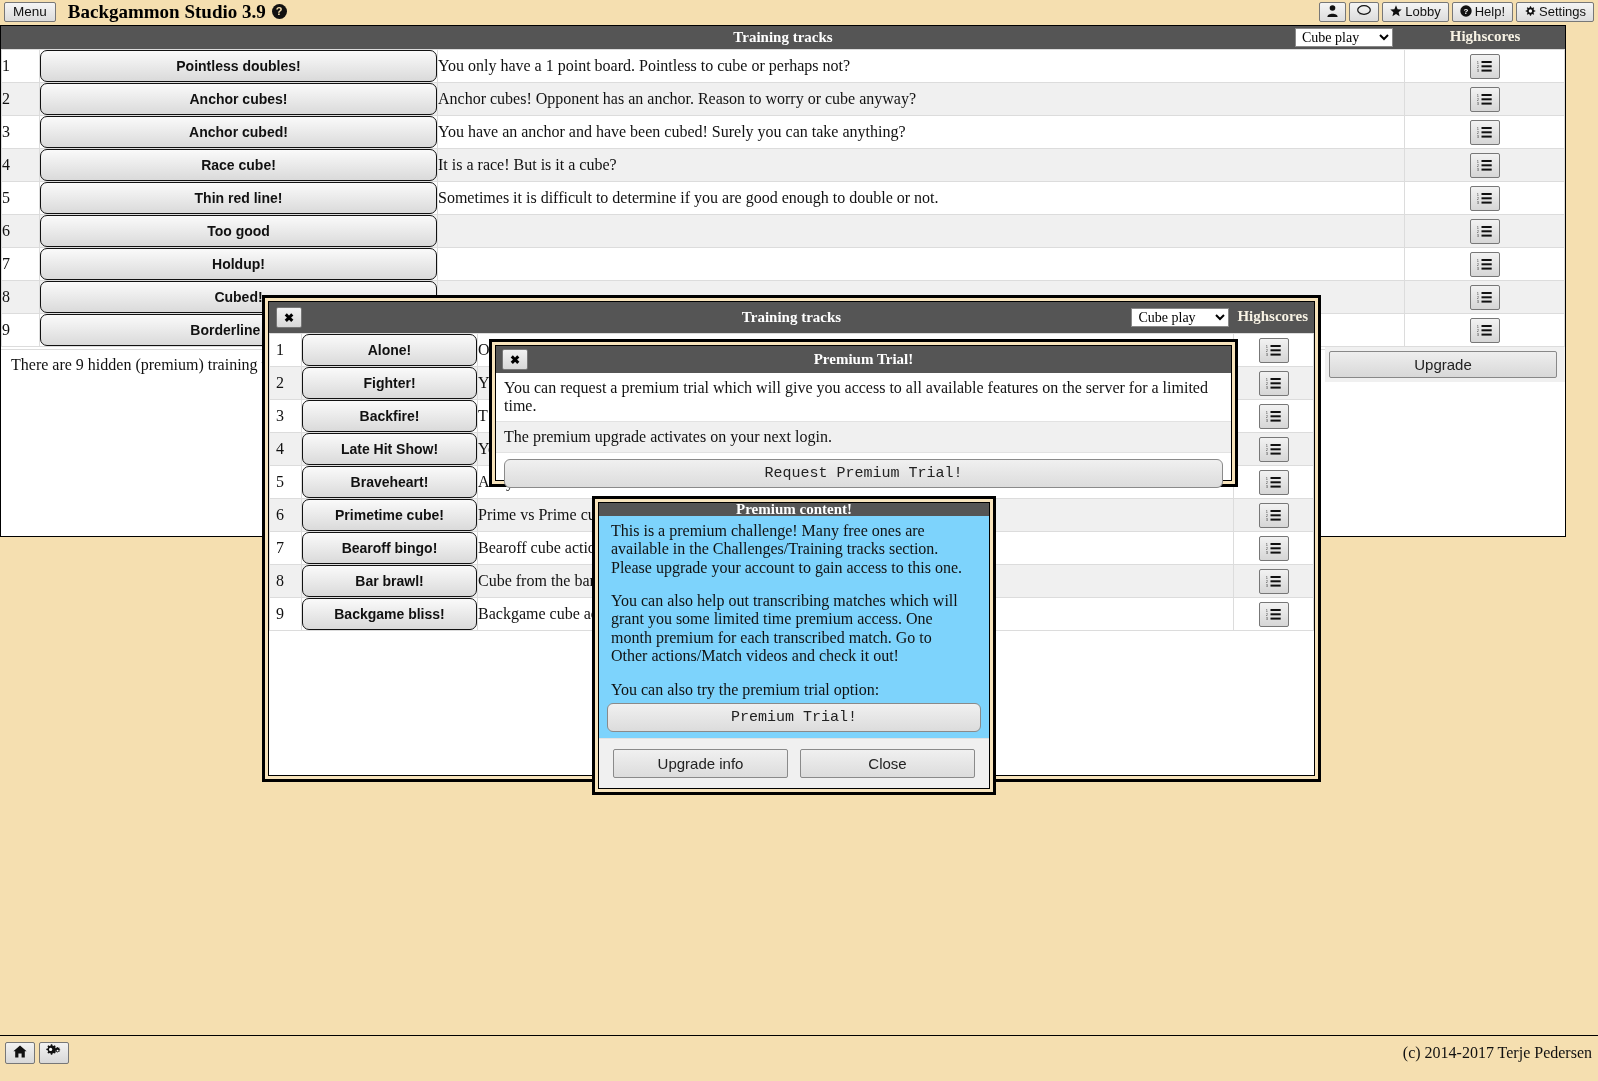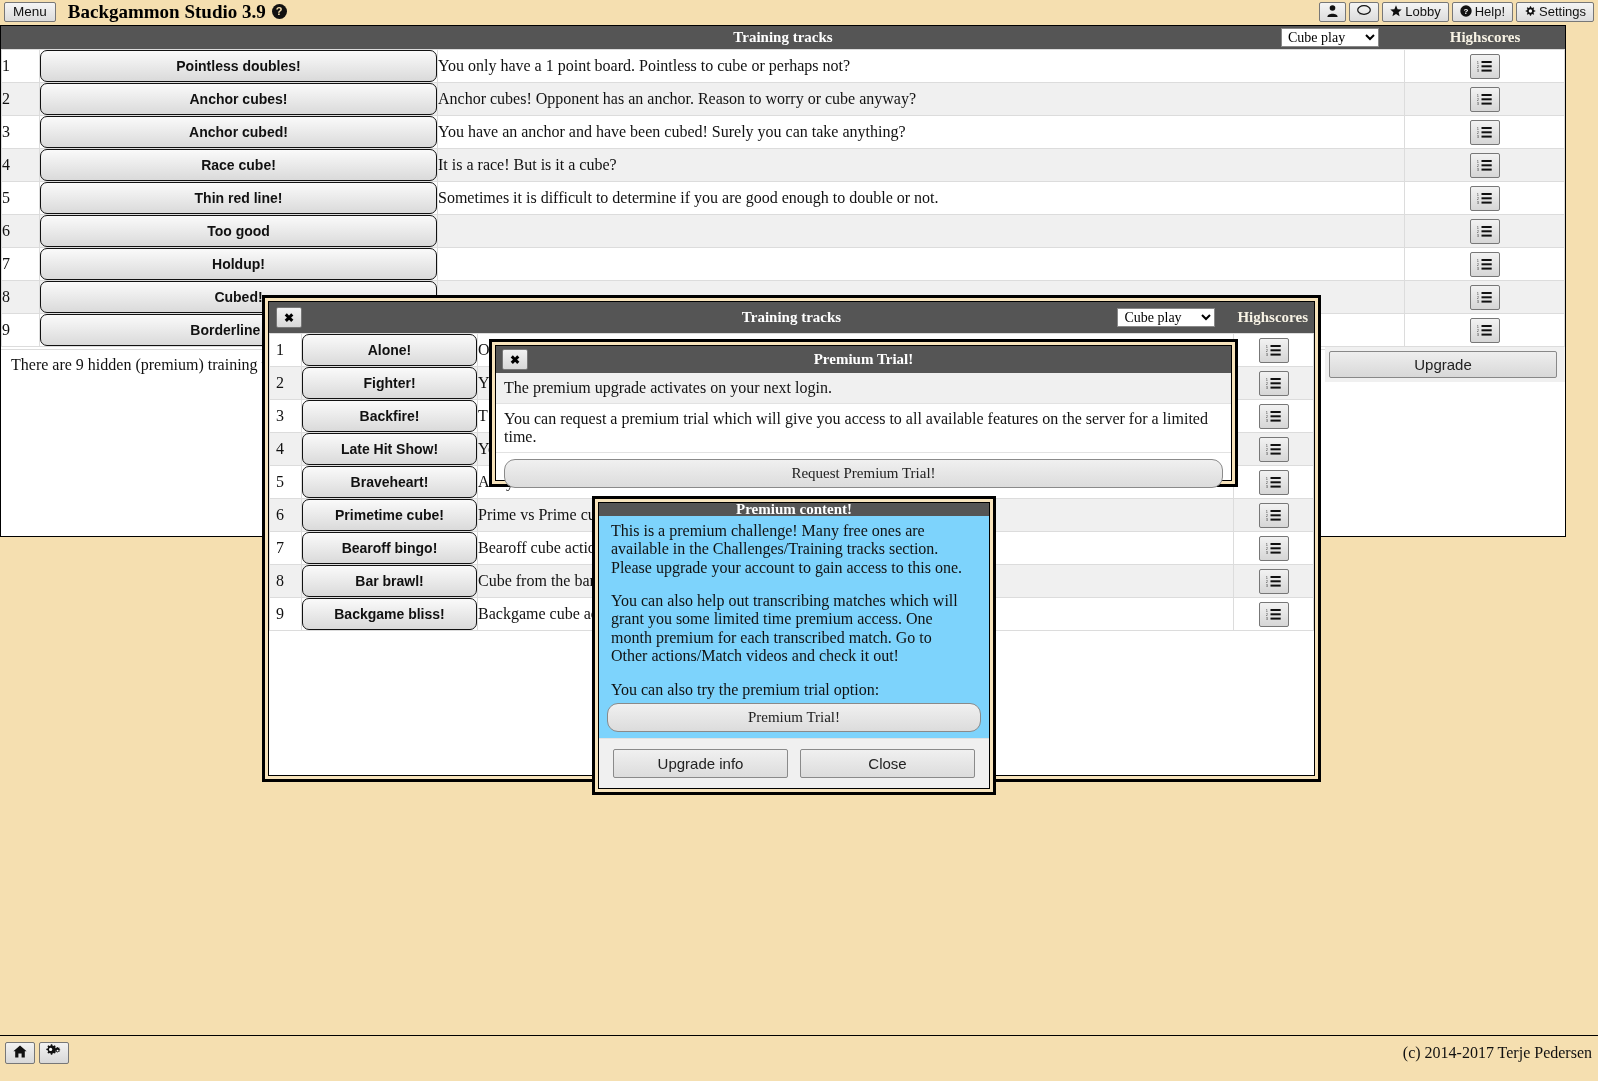--- a/index.html
+++ b/index.html
@@ -60,21 +60,21 @@
   .hdr{
     background:#555;height:23px;display:flex;align-items:center;
     position:relative;box-sizing:border-box;
   }
   .hdr-title{
     position:absolute;left:0;right:0;text-align:center;
     color:#fff;font-weight:bold;font-size:15px;
     font-family:"Liberation Serif", serif;
     pointer-events:none;
   }
-  .hdr-right{margin-left:auto;display:flex;align-items:center;gap:14px;z-index:2;padding-right:0;}
+  .hdr-right{margin-left:auto;display:flex;gap:0;z-index:2;padding-right:0;}
   select.sel{
     font-family:"Liberation Serif", serif;
     font-size:14px;height:19px;padding:0 2px;
     border:1px solid #888;background:#fff;color:#000;
     box-sizing:border-box;cursor:pointer;
   }
   .hdr-hs{
     color:#f7f2e4;font-weight:bold;font-size:15px;
     font-family:"Liberation Serif", serif;
     text-align:center;
@@ -148,22 +148,22 @@
   #dlg-trial .inner{border:1px solid #000;background:#fff;height:100%;box-sizing:border-box;}
   #dlg-trial .hdr{height:27px;padding-left:3px;}
   .trial-line{
     font-size:16px;padding:6px 8px;color:#111;
     border-bottom:1px solid #e2e2e2;
   }
   .trial-line.alt{background:#f0f0f0;}
   .wide-btn{
     display:block;width:calc(100% - 16px);margin:6px 8px;
     background:linear-gradient(#f0f0f0,#dcdcdc);
-    border:1px solid #8a8a8a;border-radius:11px;
-    font-family:Liberation Serif, serif;font-size:15px;color:#222;
+    border:1px solid #8a8a8a;border-radius:6px;
+    font-family:Liberation Mono, monospace;font-size:15px;color:#222;
     padding:5px;text-align:center;cursor:pointer;box-sizing:border-box;
   }
 
   
   #dlg-premium{
     position:absolute;left:592px;top:496px;width:404px;height:299px;
     border:3px solid #000;background:#f7e3bb;box-sizing:border-box;padding:3px;
   }
   #dlg-premium .inner{border:1px solid #000;background:#7dd3fc;height:100%;box-sizing:border-box;
     display:flex;flex-direction:column;}
@@ -582,22 +582,22 @@
     </table>
   </div>
 </div>
 
 <div id="dlg-trial">
   <div class="inner">
     <div class="hdr">
       <div class="close-x">✖</div>
       <div class="hdr-title">Premium Trial!</div>
     </div>
+    <div class="trial-line">You can request a premium trial which will give you access to all available features on the server for a limited time.</div>
     <div class="trial-line alt">The premium upgrade activates on your next login.</div>
-    <div class="trial-line">You can request a premium trial which will give you access to all available features on the server for a limited time.</div>
     <button class="wide-btn">Request Premium Trial!</button>
   </div>
 </div>
 
 <div id="dlg-premium">
   <div class="inner">
     <div class="hdr">
       <div class="hdr-title">Premium content!</div>
     </div>
     <div class="prem-body">

